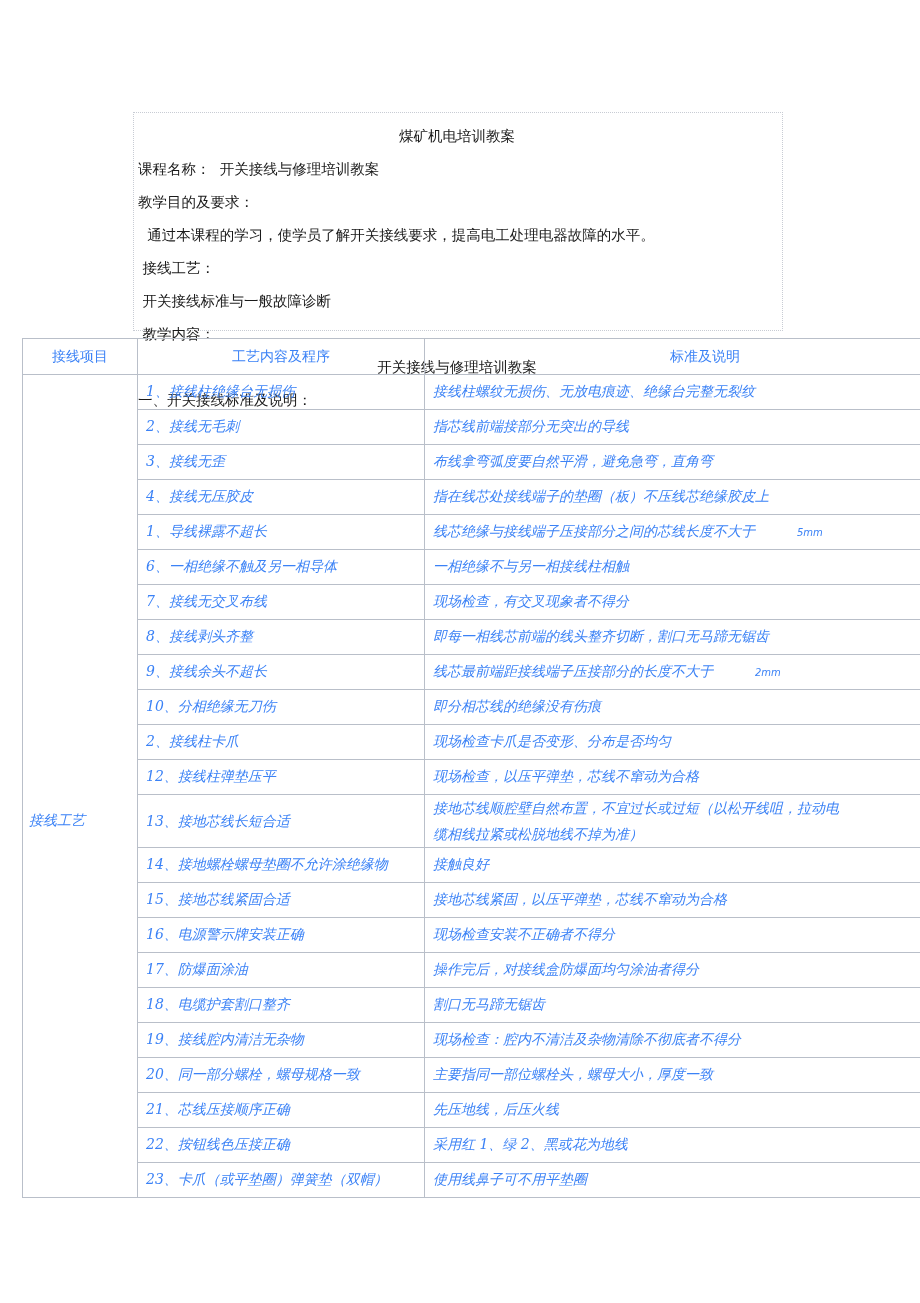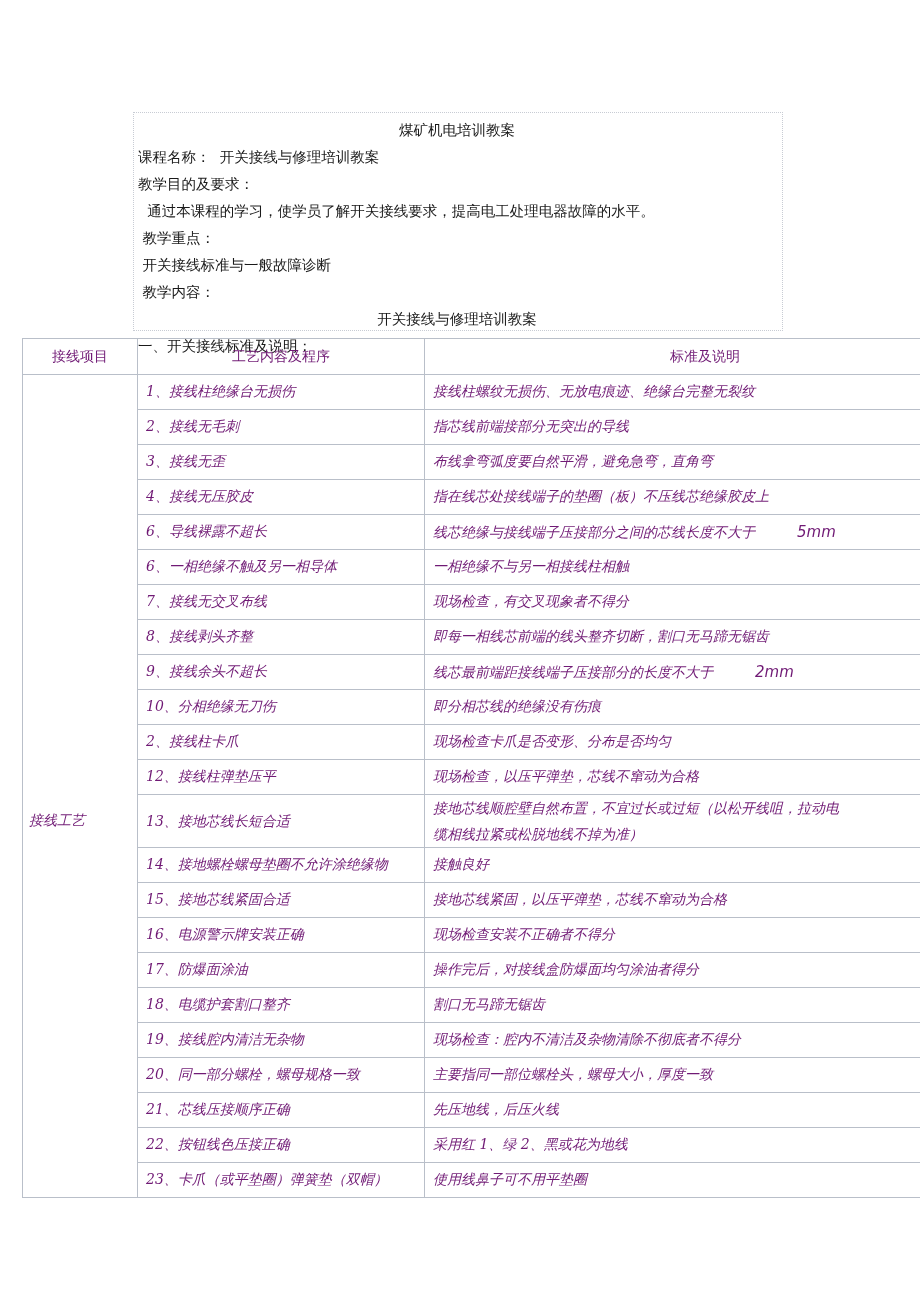--- a/index.html
+++ b/index.html
@@ -34,20 +34,21 @@
     border: 1px dotted #c8ccd4;
     box-sizing: border-box;
     padding: 0;
   }
   .header-block .ln {
     font-size: 14.5px;
     line-height: 27px;
     white-space: pre;
     color: #1a1a1a;
     font-family: "DejaVu Serif", "Liberation Serif", serif;
+    margin-top: 6px;
   }
   .header-block .ln.center {
     text-align: center;
   }
   .hb-inner {
     padding: 4px 6px 0 4px;
   }
 
   
   .tbl-wrap {
@@ -61,21 +62,21 @@
     width: 875px;
     table-layout: fixed;
     font-size: 14px;
   }
   table.spec td, table.spec th {
     border: 1px solid #b9bfc9;
     padding: 0 8px;
     vertical-align: middle;
     font-weight: normal;
     font-family: "DejaVu Serif", "Liberation Serif", serif;
-    color: #701a75;
+    color: #3b82f6;
     box-sizing: border-box;
   }
   table.spec thead td {
     text-align: center;
     height: 36px;
     font-size: 14px;
   }
   table.spec tbody td {
     height: 35px;
     font-size: 14px;
@@ -104,35 +105,35 @@
     line-height: 26px;
   }
   td.tall .l2 {
     display: block;
   }
 
   .gapnum {
     display: inline-block;
     padding-left: 42px;
     font-family: "DejaVu Sans", "Liberation Sans", sans-serif;
-    font-size: 15px;
+    font-size: 10px;
   }
 </style>
 </head>
 <body>
 
 <div class="page">
 
   <div class="header-block">
     <div class="hb-inner">
       <div class="ln center">煤矿机电培训教案</div>
       <div class="ln">课程名称：  开关接线与修理培训教案</div>
       <div class="ln">教学目的及要求：</div>
       <div class="ln">  通过本课程的学习，使学员了解开关接线要求，提高电工处理电器故障的水平。</div>
-      <div class="ln"> 教学重点：</div>
+      <div class="ln"> 接线工艺：</div>
       <div class="ln"> 开关接线标准与一般故障诊断</div>
       <div class="ln"> 教学内容：</div>
       <div class="ln center">开关接线与修理培训教案</div>
       <div class="ln">一、开关接线标准及说明：</div>
     </div>
   </div>
 
   <div class="tbl-wrap">
     <table class="spec">
       <thead>
@@ -156,21 +157,21 @@
         </tr>
         <tr>
           <td class="col-proc">3、接线无歪</td>
           <td class="col-std">布线拿弯弧度要自然平滑，避免急弯，直角弯</td>
         </tr>
         <tr>
           <td class="col-proc">4、接线无压胶皮</td>
           <td class="col-std">指在线芯处接线端子的垫圈（板）不压线芯绝缘胶皮上</td>
         </tr>
         <tr>
-          <td class="col-proc">6、导线裸露不超长</td>
+          <td class="col-proc">1、导线裸露不超长</td>
           <td class="col-std"><span>线芯绝缘与接线端子压接部分之间的芯线长度不大于</span><span class="gapnum">5mm</span></td>
         </tr>
         <tr>
           <td class="col-proc">6、一相绝缘不触及另一相导体</td>
           <td class="col-std">一相绝缘不与另一相接线柱相触</td>
         </tr>
         <tr>
           <td class="col-proc">7、接线无交叉布线</td>
           <td class="col-std">现场检查，有交叉现象者不得分</td>
         </tr>

